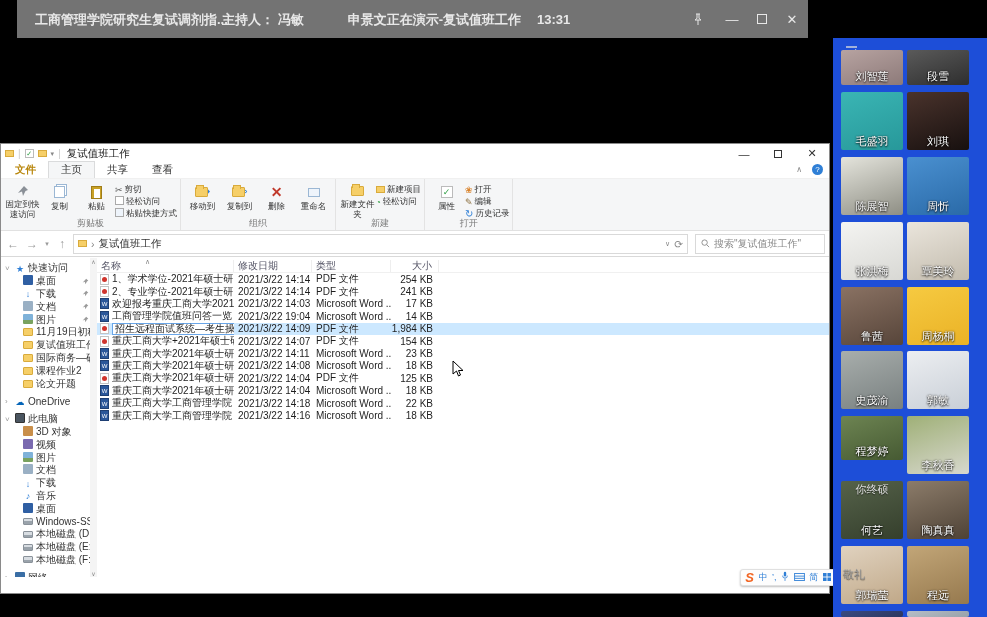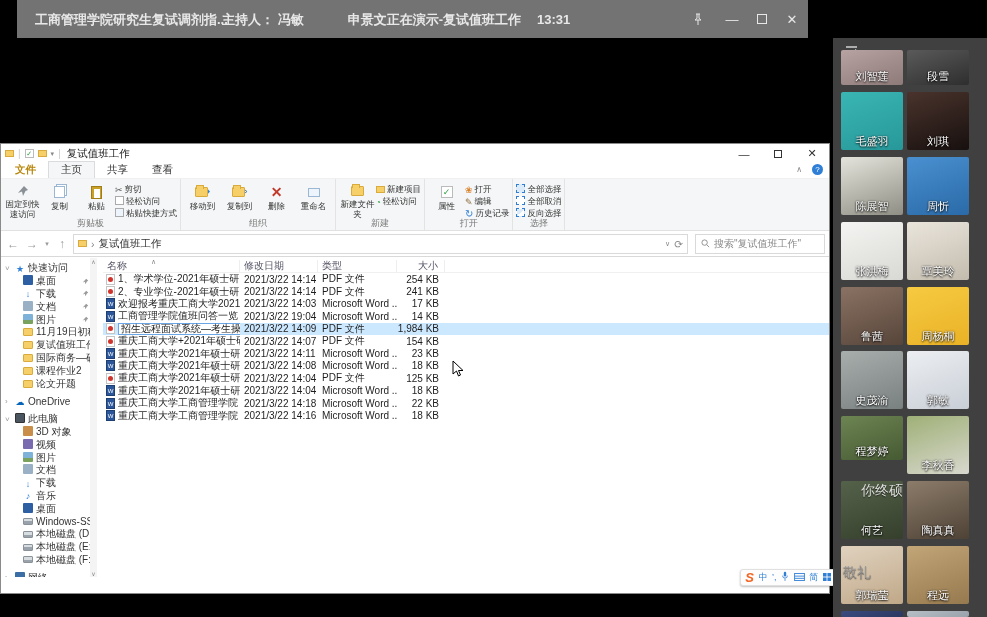--- a/index.html
+++ b/index.html
@@ -64,21 +64,21 @@
   #exp-content { position:absolute; left:0; top:114px; bottom:16px; right:0; display:flex; }
   #nav-pane { width:96px; overflow:hidden; padding-top:4px; position:relative; }
   #nav-scroll { position:absolute; right:0; top:0; bottom:0; width:7px; background:#f4f4f4; font-size:6px; color:#8a8a8a; text-align:center; }
   #nav-scroll .sa { position:absolute; left:0; right:0; }
   .nav-item { height:12.8px; display:flex; align-items:center; gap:3px; font-size:10px; color:#333; white-space:nowrap; overflow:hidden; padding-left:4px; }
   .nav-item.lvl1 { padding-left:22px; }
   .nav-item.gap { margin-top:5px; }
   .nav-item .exp-arrow { color:#9a9a9a; font-size:8px; width:7px; }
   .nav-item .pin-glyph { margin-left:auto; margin-right:8px; }
   .nic { display:inline-block; width:10px; height:10px; flex:0 0 10px; border-radius:1px; position:relative; font-size:9px; line-height:10px; text-align:center; }
-  #file-pane { flex:1; position:relative; padding-top:2px;margin-left:6px; }
+  #file-pane { flex:1; position:relative; padding-top:2px; }
   #col-headers { display:flex; height:13px; font-size:10px; color:#556; border-bottom:1px solid #f0f0f0; align-items:center; }
   #col-headers .ch { padding-left:4px; border-right:1px solid #eee; height:100%; display:flex; align-items:center; position:relative; }
   .w-name { width:137px; } .w-date { width:78px; } .w-type { width:79px; } .w-size { width:48px; justify-content:flex-end; text-align:right; padding-right:6px; }
   .sort-mark { position:absolute; top:-2px; left:48px; color:#888; font-size:7px; }
   .frow { display:flex; height:12.4px; align-items:center; font-size:10px; color:#1e1e1e; white-space:nowrap; }
   .frow .c { overflow:hidden; }
   .frow .name-c { width:137px; display:flex; align-items:center; gap:3px; padding-left:3px; }
   .frow .date-c { width:78px; padding-left:4px; }
   .frow .type-c { width:79px; padding-left:4px; }
   .frow .size-c { width:48px; text-align:right; padding-right:6px; }
@@ -97,25 +97,25 @@
 
   
   #ime-bar { position:absolute; left:740px; top:531px; width:96px; height:17px; background:#fdfdfd; border:1px solid #e0e0e0; border-radius:3px; box-shadow:0 1px 2px rgba(0,0,0,.25); display:flex; align-items:center; justify-content:space-around; padding:0 2px; }
   #ime-logo { color:#f26522; font-weight:bold; font-style:italic; font-size:13px; }
   .ime-it { color:#2f7fd6; font-size:9px; line-height:1; }
 
   
   #cursor { position:absolute; left:452px; top:322px; }
 
   
-  #side-panel { position:absolute; left:833px; top:38px; width:154px; height:579px; background:#404040; overflow:hidden;font-family:Liberation Serif, serif; }
+  #side-panel { position:absolute; left:833px; top:38px; width:154px; height:579px; background:#1d4ed8; overflow:hidden;font-family:Liberation Serif, serif; }
   #collapse-icon { position:absolute; left:12px; top:5px; }
   .tile { position:absolute; width:62px; border-radius:2px; overflow:hidden; }
   .tile .pname { position:absolute; left:0; right:0; bottom:1px; text-align:center; color:#fff; font-size:11px; text-shadow:0 1px 2px rgba(0,0,0,.9), 0 0 2px rgba(0,0,0,.8); white-space:nowrap; }
-  .tile .poverlay { position:absolute; left:0; right:0; top:1px; text-align:right; color:#ddd; font-size:14px; text-shadow:0 1px 1px rgba(0,0,0,.6); }
+  .tile .poverlay { position:absolute; left:0; right:0; top:1px; text-align:center; color:#ddd; font-size:11px; text-shadow:0 1px 1px rgba(0,0,0,.6); }
   .tile .poverlay.left { top:auto; bottom:22px; left:2px; right:auto; color:#9a9a9a; }
 </style>
 </head>
 <body>
 
 <div id="meeting-bar">
   <span class="t" id="mb-title">工商管理学院研究生复试调剂指...</span>
   <span class="t" id="mb-host"><span>主持人：</span> <span>冯敏</span></span>
   <div id="mb-center">
     <span>申景文正在演示-复试值班工作</span><span>13:31</span>
@@ -266,37 +266,20 @@
             <div class="small-btn">
               <span><span class="gi gi-pencil">✎</span></span>
               <span>编辑</span>
             </div>
             <div class="small-btn">
               <span><span class="gi gi-history">↻</span></span>
               <span>历史记录</span>
             </div>
           </div>
           <div class="rgroup-label">打开</div>
-        </div>
-        <div class="rgroup">
-          <div class="small-col">
-            <div class="small-btn">
-              <span><span class="gi gi-sq"></span></span>
-              <span>全部选择</span>
-            </div>
-            <div class="small-btn">
-              <span><span class="gi gi-sq none"></span></span>
-              <span>全部取消</span>
-            </div>
-            <div class="small-btn">
-              <span><span class="gi gi-sq" style="background:linear-gradient(135deg,#dcebfa 50%,#fff 50%)"></span></span>
-              <span>反向选择</span>
-            </div>
-          </div>
-          <div class="rgroup-label">选择</div>
         </div>
       </div>
 
     <div id="addr-row">
       <span class="nav-arrow">←</span>
       <span class="nav-arrow">→</span>
       <span class="nav-arrow" style="font-size:7px;width:8px">▾</span>
       <span class="nav-arrow">↑</span>
       <div id="breadcrumb-box">
         <span class="gi gi-small-folder"></span>

